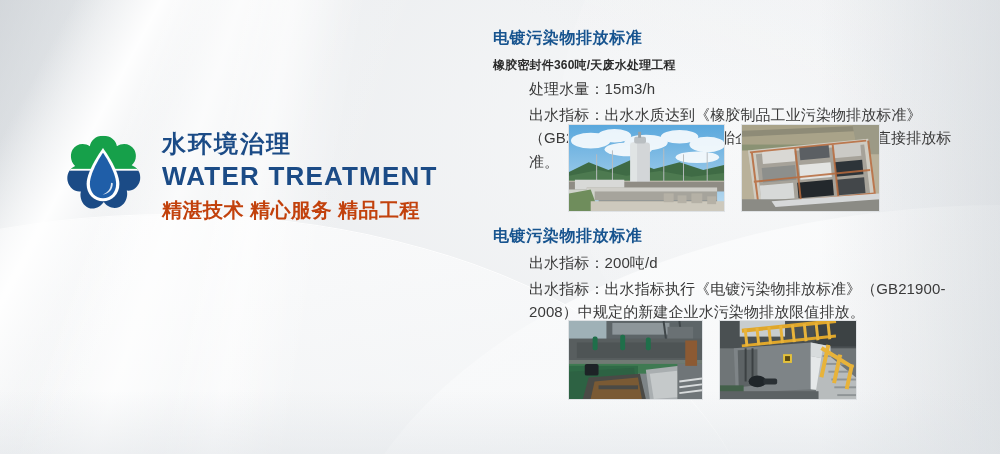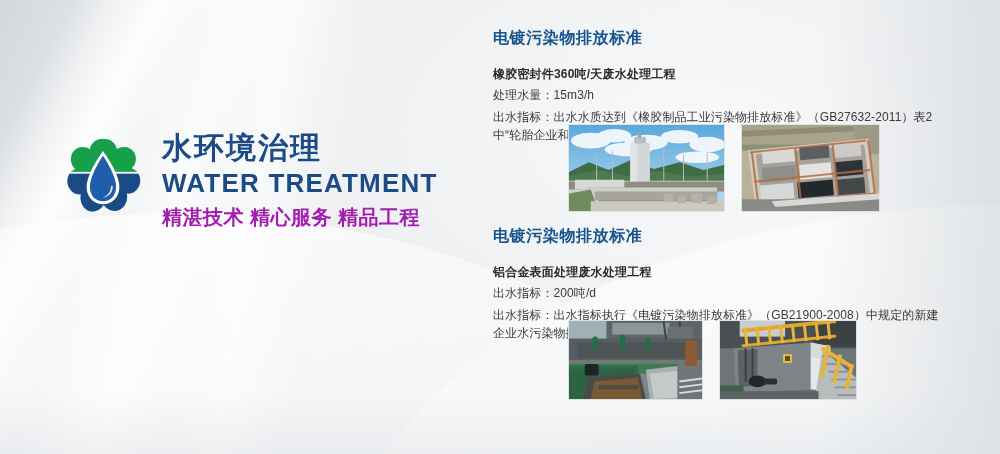--- a/index.html
+++ b/index.html
@@ -91,48 +91,48 @@
   }
 
   
   #logo-block {
     position:absolute; left:62px; top:130px;
     display:flex; align-items:center; gap:18px;
   }
   .logo-mark { width:82px; height:86px; flex:none; }
   .logo-text { display:flex; flex-direction:column; }
   .logo-cn {
-    font-size:30px; font-weight:700; color:#1b4b86;
+    font-size:24px; font-weight:700; color:#1b4b86;
     letter-spacing:2px; line-height:1.18;
   }
   .logo-en {
     font-size:26px; font-weight:700; color:#1b4b86;
     letter-spacing:1.2px; line-height:1.28; margin-top:2px;
   }
   .logo-slogan {
-    font-size:20px; font-weight:700; color:#a21caf;
+    font-size:20px; font-weight:700; color:#c2410c;
     letter-spacing:.5px; line-height:1.35; margin-top:3px;
   }
 
   
   .case { position:absolute; left:493px; width:460px; }
   #case-1 { top:28px; }
   #case-2 { top:226px; }
 
   .case-title {
     font-size:16px; font-weight:700; color:#17548f;
     letter-spacing:.6px; line-height:1.3;
   }
   .case-subtitle {
     font-size:12px; font-weight:700; color:#2b2b2b;
-    line-height:1.35; margin-top:17px; letter-spacing:.2px;
+    line-height:1.35; margin-top:8px; letter-spacing:.2px;
   }
   .case-line {
-    font-size:12px; color:#3a3a3a; line-height:1.55;
-    margin-top:4px; letter-spacing:.1px;
+    font-size:15px; color:#3a3a3a; line-height:1.55;
+    margin-top:4px; letter-spacing:.1px;margin-left:36px;
   }
   .case-line.wrap { max-width:452px; margin-top:3px; }
 
   
   .photos { position:absolute; left:568px; display:flex; gap:16px; }
   #photos-1 { top:124px; }
   #photos-2 { top:320px; }
   .photo {
     position:relative; overflow:hidden;
     border:1px solid #dfe2e5;
@@ -291,21 +291,20 @@
             <path d="M128 16 L135 72"></path>
         </g>
         <rect x="0" y="76" width="139" height="12" fill="#8b8b85"></rect>
         <path d="M30 78 L139 70 L139 76 L34 84 Z" fill="#d6d8d9"></path>
       </svg>
     </div>
   </div>
 
   <div class="case" id="case-2">
     <div class="case-title">电镀污染物排放标准</div>
-    <div class="case-subtitle">铝合金表面处理废水处理工程</div>
     <div class="case-line">出水指标：200吨/d</div>
     <div class="case-line wrap">出水指标：出水指标执行《电镀污染物排放标准》（GB21900-2008）中规定的新建企业水污染物排放限值排放。</div>
   </div>
 
   <div class="photos" id="photos-2">
     <div class="photo p3">
       <svg viewBox="0 0 135 80" preserveAspectRatio="none" xmlns="http://www.w3.org/2000/svg" aria-hidden="true">
         <rect width="135" height="80" fill="#7d8487"></rect>
         <rect x="0" y="0" width="135" height="22" fill="#5d6568"></rect>
         <rect x="0" y="0" width="38" height="24" fill="#9fb1b7"></rect>

